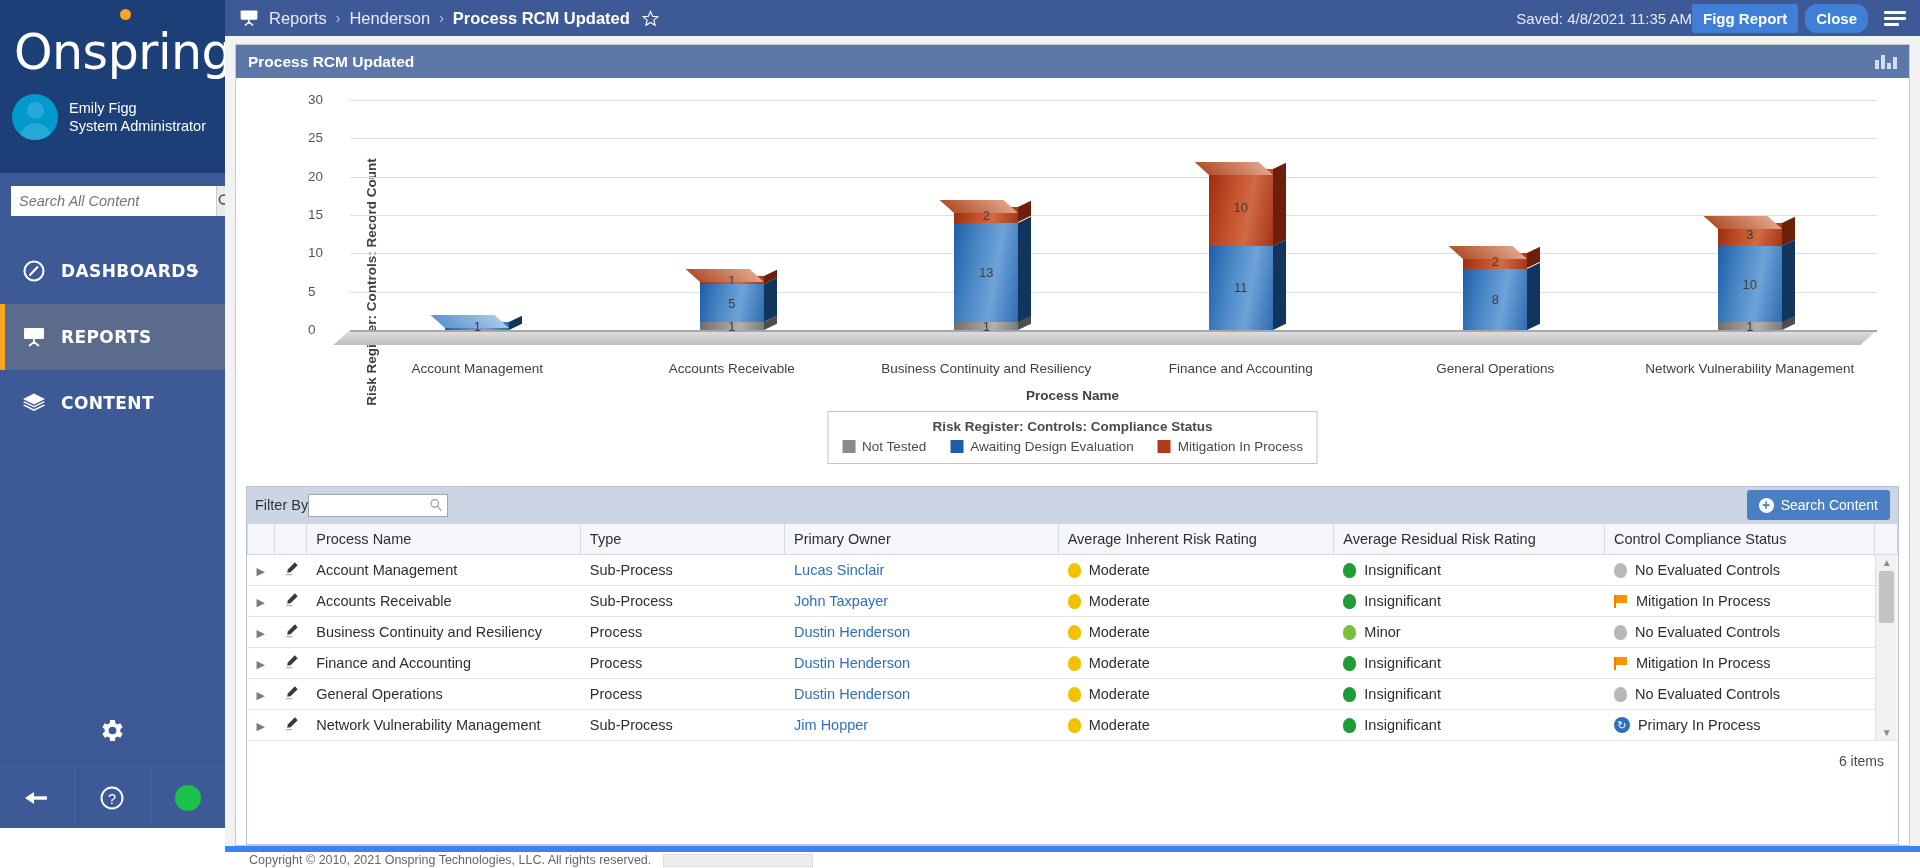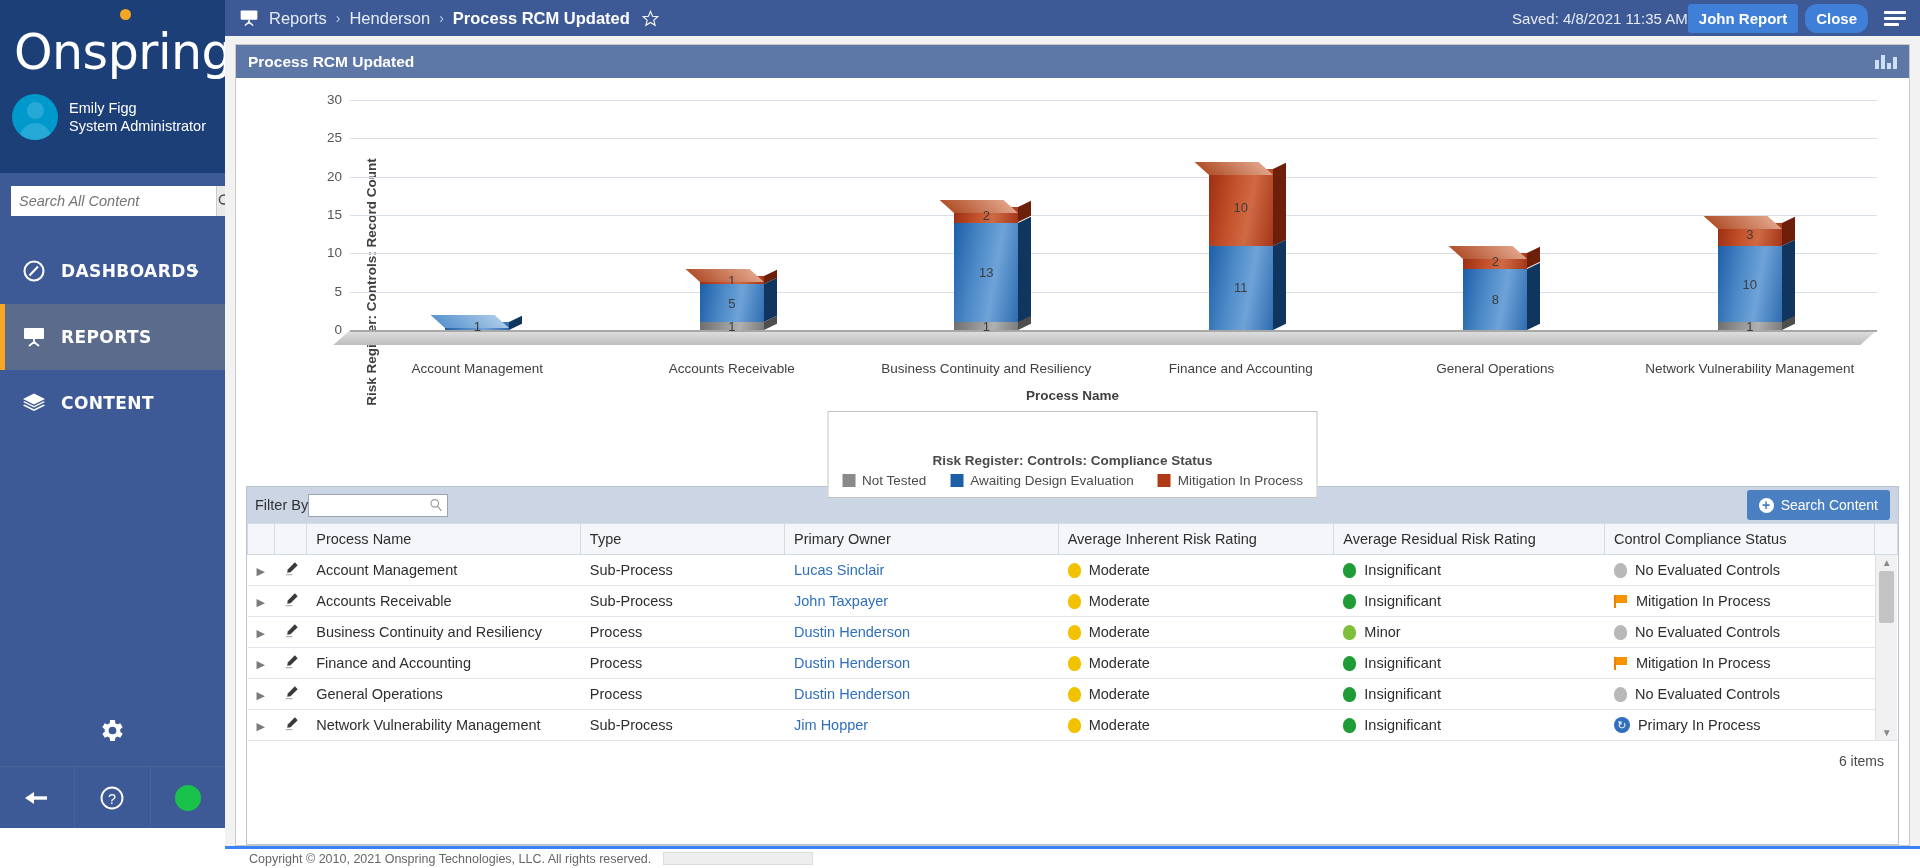--- a/index.html
+++ b/index.html
@@ -123,21 +123,21 @@
   .chart-area { position: relative; height: 408px; flex: 0 0 408px; padding: 0; }
   .y-title {
     position: absolute; left: 12px; top: 50%; transform: translateY(-50%) rotate(-90deg);
     transform-origin: center; white-space: nowrap; font-size: 13.5px; font-weight: bold; color: #404040;
   }
   .plot {
     position: absolute; left: 72px; right: 32px; top: 22px; height: 230px;
   }
   .grid-line { position: absolute; left: 42px; right: 0; border-top: 1px solid #d8dfe8; }
   .y-tick {
-    position: absolute; left: 0; width: 34px; text-align: right;
+    position: absolute; left: 0; width: 34px; 
     font-size: 13.5px; color: #555; transform: translateY(-8px);
   }
   .bars {
     position: absolute; left: 42px; right: 0; top: 0; bottom: 0;
     display: flex; align-items: flex-end;
   }
   .bar-slot { flex: 1; display: flex; flex-direction: column; align-items: center; justify-content: flex-end; height: 100%; }
   .bar-3d { width: 64px; position: relative; }
   .seg { position: relative; width: 64px; }
   .seg .face { position: absolute; inset: 0; display: flex; align-items: center; justify-content: center;
@@ -169,21 +169,21 @@
     display: flex;
   }
   .x-label { flex: 1; text-align: center; font-size: 13.5px; color: #404040; }
   .x-title { position: absolute; left: 0; right: 0; top: 310px; text-align: center;
     font-size: 13.5px; font-weight: bold; color: #404040; }
   .legend {
     position: absolute; left: 50%; transform: translateX(-50%); top: 333px;
     border: 1px solid #c4c4c4; background: #ffffff; padding: 7px 14px 9px 14px;
     text-align: center;
   }
-  .legend-title { font-size: 13.5px; font-weight: bold; color: #4a4a4a; margin-bottom: 5px; margin-top: 34px; }
+  .legend-title { font-size: 13.5px; font-weight: bold; color: #4a4a4a; margin-bottom: 5px; }
   .legend-items { display: flex; gap: 24px; align-items: center; }
   .legend-item { display: flex; align-items: center; font-size: 13.5px; color: #4a4a4a; }
   .swatch { width: 13px; height: 13px; margin-right: 7px; }
 
   
   .grid-wrap { margin: 0 10px 0 10px; border: 1px solid #b9c2d0; flex: 1; display: flex; flex-direction: column; min-height: 0; }
   .filter-bar {
     background: #ccd5e4; height: 36px; display: flex; align-items: center;
     padding: 0 8px; flex: 0 0 36px;
   }
@@ -238,21 +238,21 @@
     font-size: 11px; line-height: 16px; text-align: center; flex: 0 0 16px;
   }
   .scrollcell { background: #fff; position: relative; padding: 0; }
   .scrolltrack { position: absolute; inset: 0; background: #f1f1f1; border-left: 1px solid #dfdfdf; }
   .scrollthumb { position: absolute; left: 3px; right: 3px; top: 16px; height: 52px; background: #c3c3c3; border-radius: 2px; }
   .arrow-up, .arrow-down { position: absolute; left: 50%; transform: translateX(-50%); color: #8a8a8a; font-size: 10px; }
   .arrow-up { top: 2px; } .arrow-down { bottom: 2px; }
   .items-count { text-align: right; font-size: 14px; color: #4a4a4a; padding: 12px 14px 0 0; }
 
   .footer {
-    height: 22px; background: #ffffff; border-top: 3px solid #3b82f6;
+    height: 22px; background: #ffffff; border-top: 6px solid #3b82f6;
     display: flex; align-items: center; padding-left: 24px; flex: 0 0 22px;
   }
   .footer-text { font-size: 12.5px; color: #666; }
   .footer-box { margin-left: 12px; width: 150px; height: 13px; background: #eeeeee; border: 1px solid #ddd; }
 </style>
 </head>
 <body>
 
 <div class="sidebar">
   <div class="brand-block">
@@ -361,21 +361,21 @@
     <span class="crumb-sep">›</span>
     <span class="crumb current">Process RCM Updated</span>
     <span class="pin-icon">
       <svg width="19" height="19" viewBox="0 0 24 24">
         <polygon points="12,3 14.6,9.2 21.2,9.7 16.2,14 17.8,20.5 12,17 6.2,20.5 7.8,14 2.8,9.7 9.4,9.2" fill="none" stroke="#fff" stroke-width="1.4"></polygon>
       </svg>
     </span>
 
     <div class="topbar-right">
       <span class="saved-text">Saved: 4/8/2021 11:35 AM</span>
-      <button class="btn-blue">John Report</button>
+      <button class="btn-blue">Figg Report</button>
       <button class="btn-blue">Close</button>
       <span class="hamburger">
           <i></i>
           <i></i>
           <i></i>
         </span>
     </div>
   </div>
 
   <div class="content">

